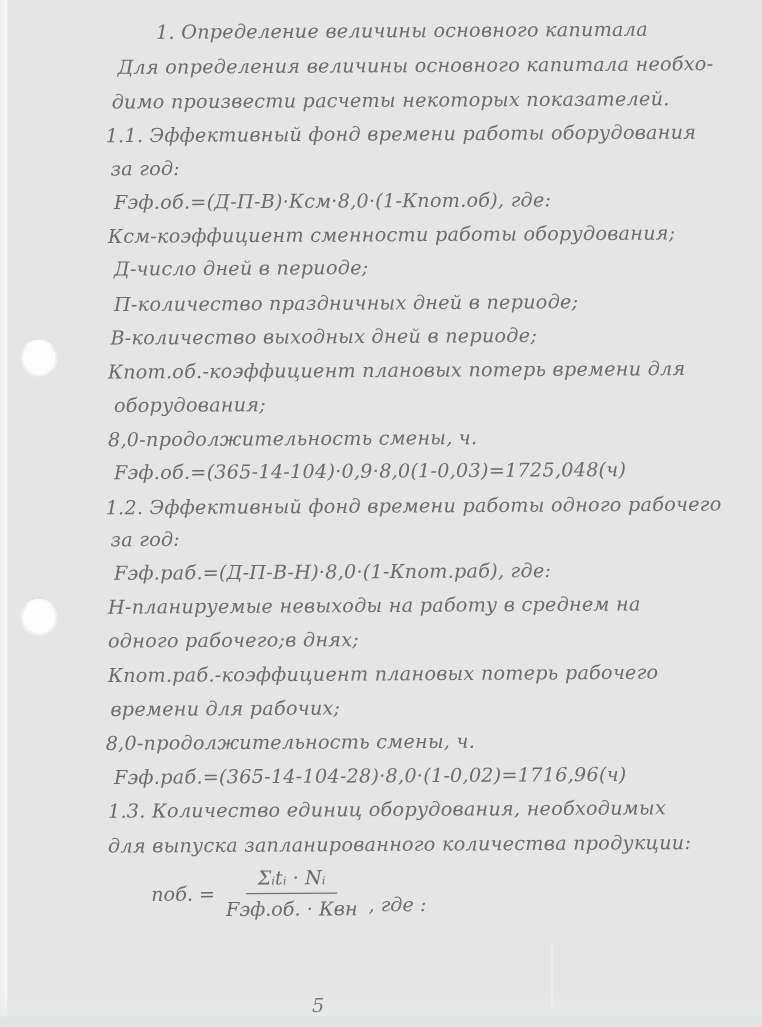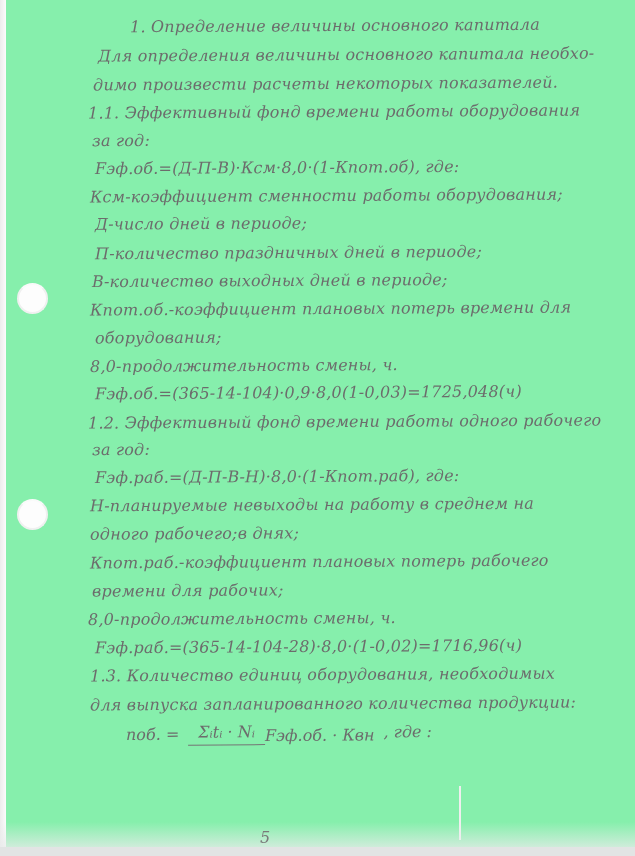--- a/index.html
+++ b/index.html
@@ -4,21 +4,21 @@
 <style>
   html, body {
     margin: 0;
     padding: 0;
     background: #ffffff;
   }
   .scan-page {
     position: relative;
     width: 635px;
     height: 856px;
-    background: #86efac;
+    background: #e5e5e5;
     overflow: hidden;
     font-family: "DejaVu Serif", serif;
   }
   
   .paper-left-edge {
     position: absolute;
     left: 0; top: 0;
     width: 6px; height: 100%;
     background: linear-gradient(to right, #ececec, #fbfbfb);
   }
@@ -69,21 +69,21 @@
     display: flex;
     align-items: center;
     gap: 9px;
     font-style: italic;
     font-size: 16px;
     color: #6c6c6c;
     transform: rotate(-0.4deg);
   }
   .frac {
     display: inline-flex;
-    flex-direction: row;
+    flex-direction: column;
     align-items: center;
   }
   .frac .num {
     padding: 0 10px 3px;
     border-bottom: 1.5px solid #757575;
   }
   .frac .den { padding-top: 3px; text-align: center; }
   .f-suffix {
     align-self: flex-end;
     padding-bottom: 3px;

